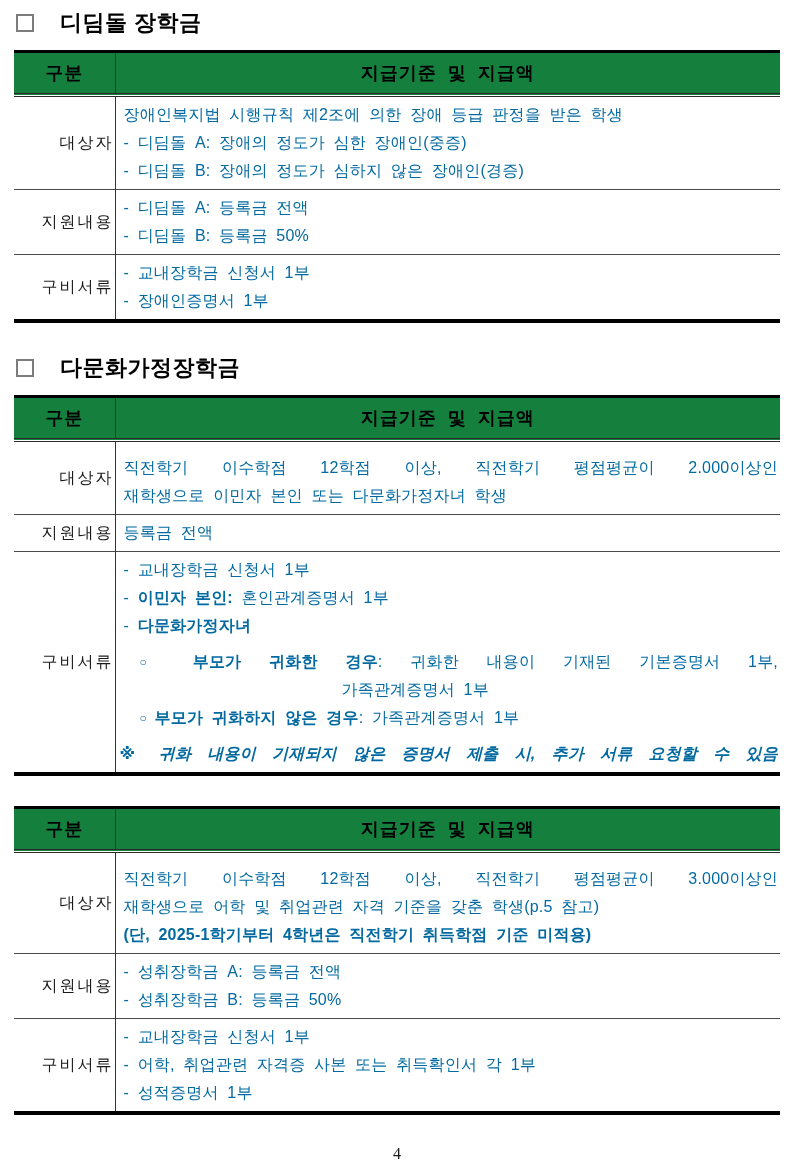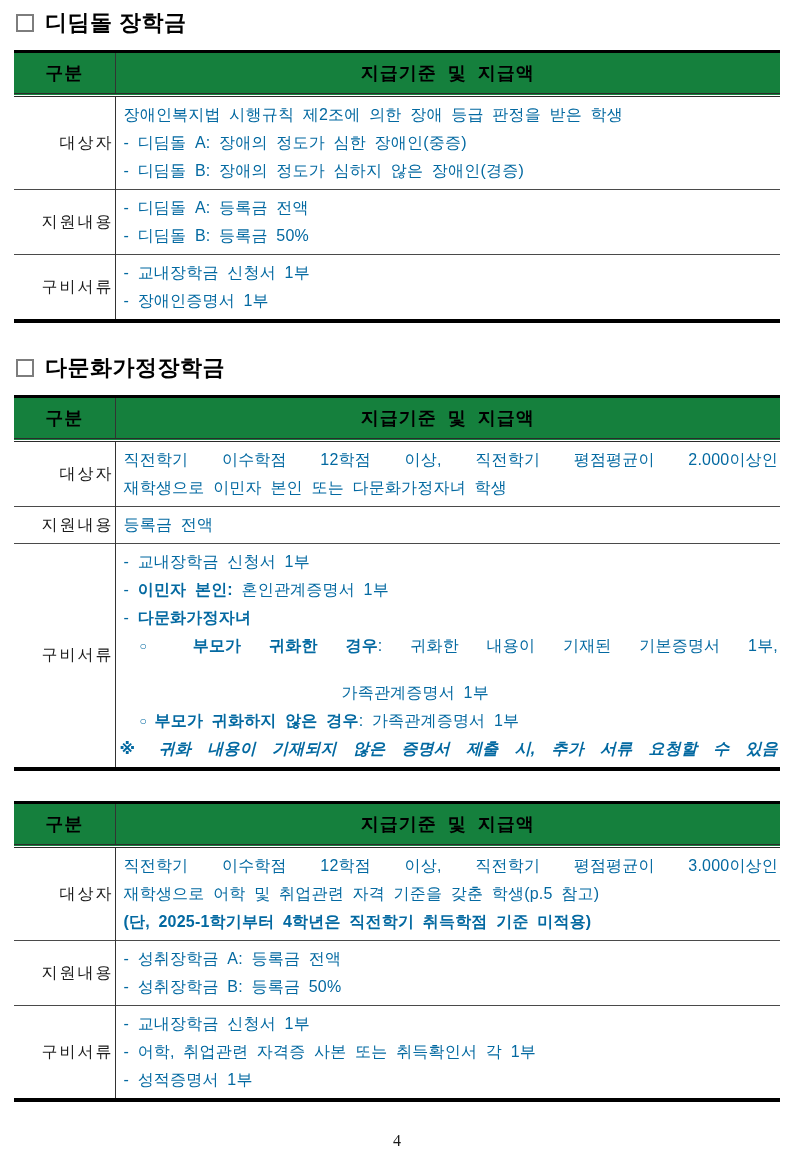--- a/index.html
+++ b/index.html
@@ -19,21 +19,21 @@
     box-sizing: border-box;
     width: 793px;
     padding: 8px 13px 0 14px;
   }
   section.schol {
     margin: 0 0 30px 0;
   }
   .sec-title {
     display: flex;
     align-items: center;
-    gap: 11px;
+    gap: 26px;
     font-size: 22px;
     font-weight: 700;
     letter-spacing: 0.5px;
     color: #000;
     margin: 0 0 12px 0;
     padding-left: 2px;
   }
   .sq {
     display: inline-block;
     width: 14px;
@@ -83,25 +83,26 @@
     line-height: 28px;
     word-spacing: 4px;
     letter-spacing: 0.2px;
     color: #0369a1;
   }
   .line { white-space: nowrap; }
   .jline {
     white-space: normal;
     text-align: justify;
     text-align-last: justify;
+    margin-top: 8px;
   }
   .b { font-weight: 700; text-align: right; }
   .circ { font-size: 12px; vertical-align: 1px; }
   .ind-circle { padding-left: 16px; }
-  .ind-cont   { padding-left: 218px; margin-top: 19px; }
+  .ind-cont   { padding-left: 218px; }
   .ind-note   { margin-left: -4px; font-style: italic; }
   .page-number {
     text-align: center;
     margin-top: 24px;
     font-size: 16px;
     font-family: "Liberation Serif", "DejaVu Serif", serif;
     color: #1a1a1a;
   }
 </style>
 </head>

